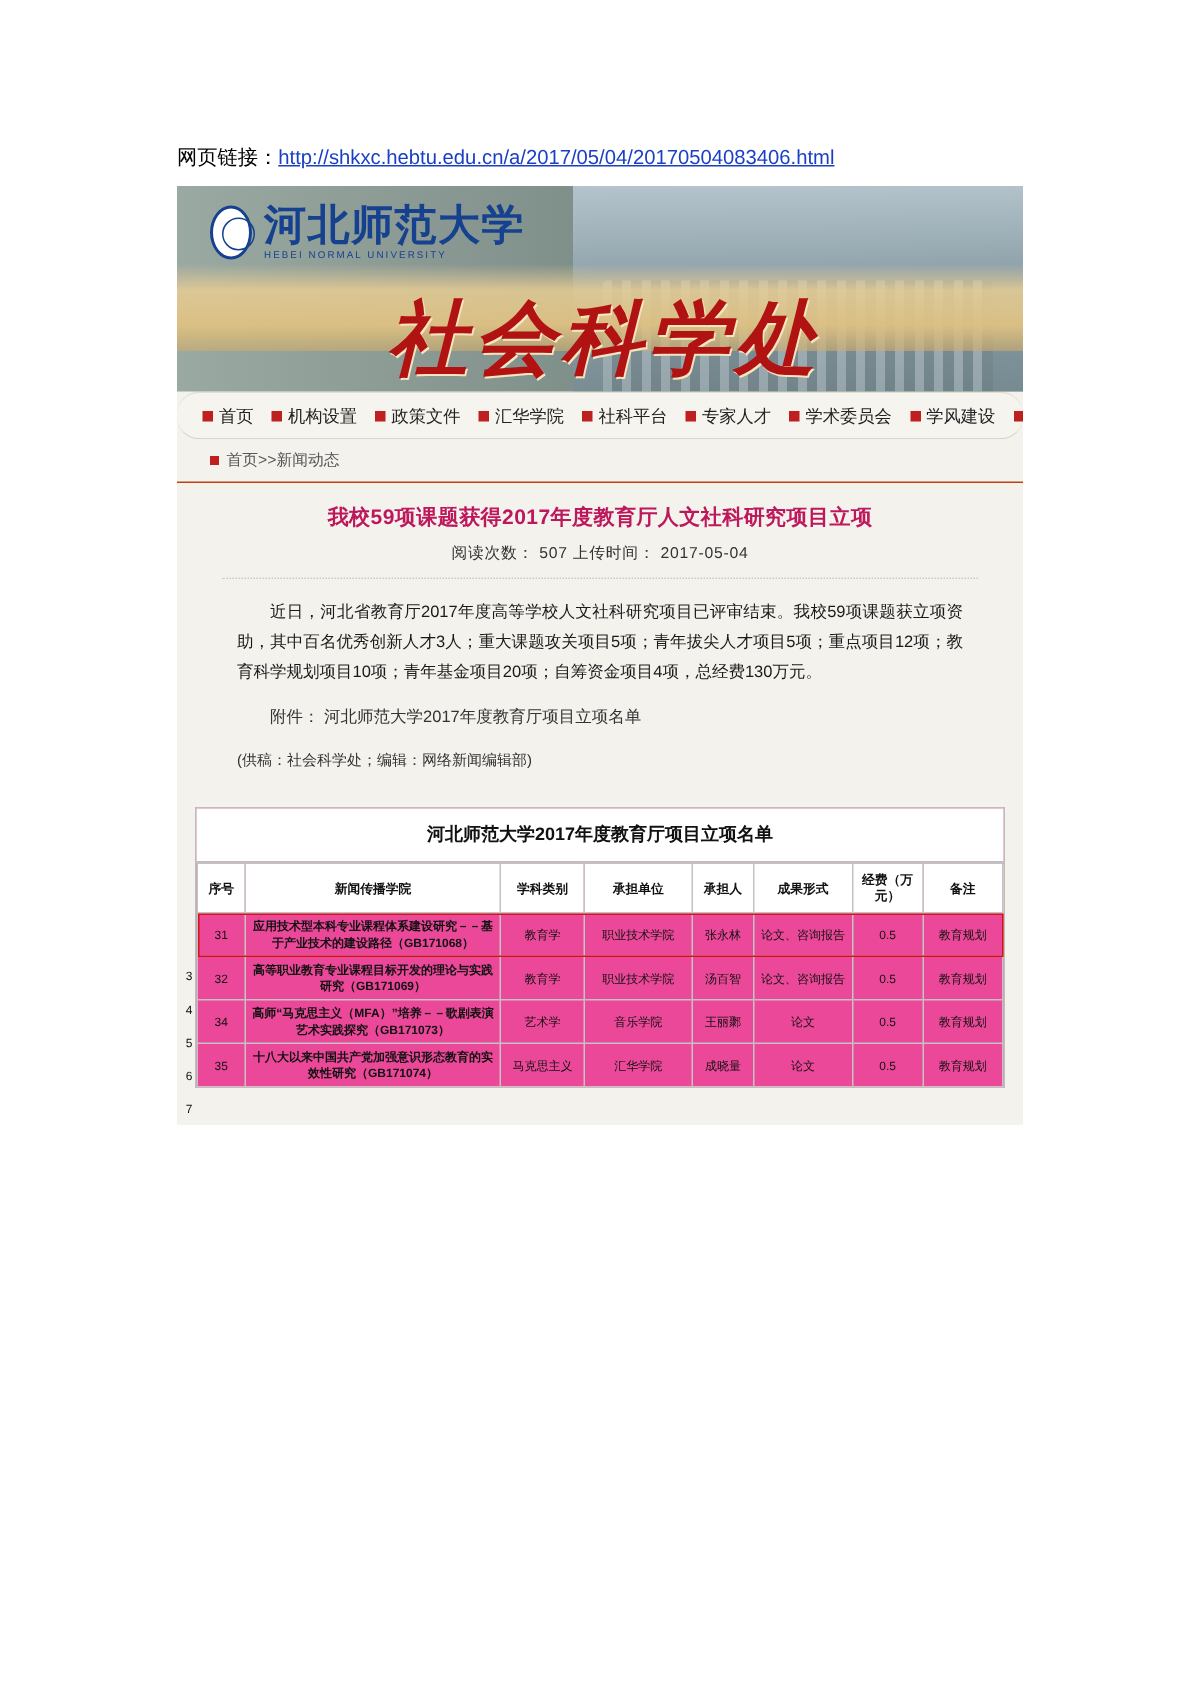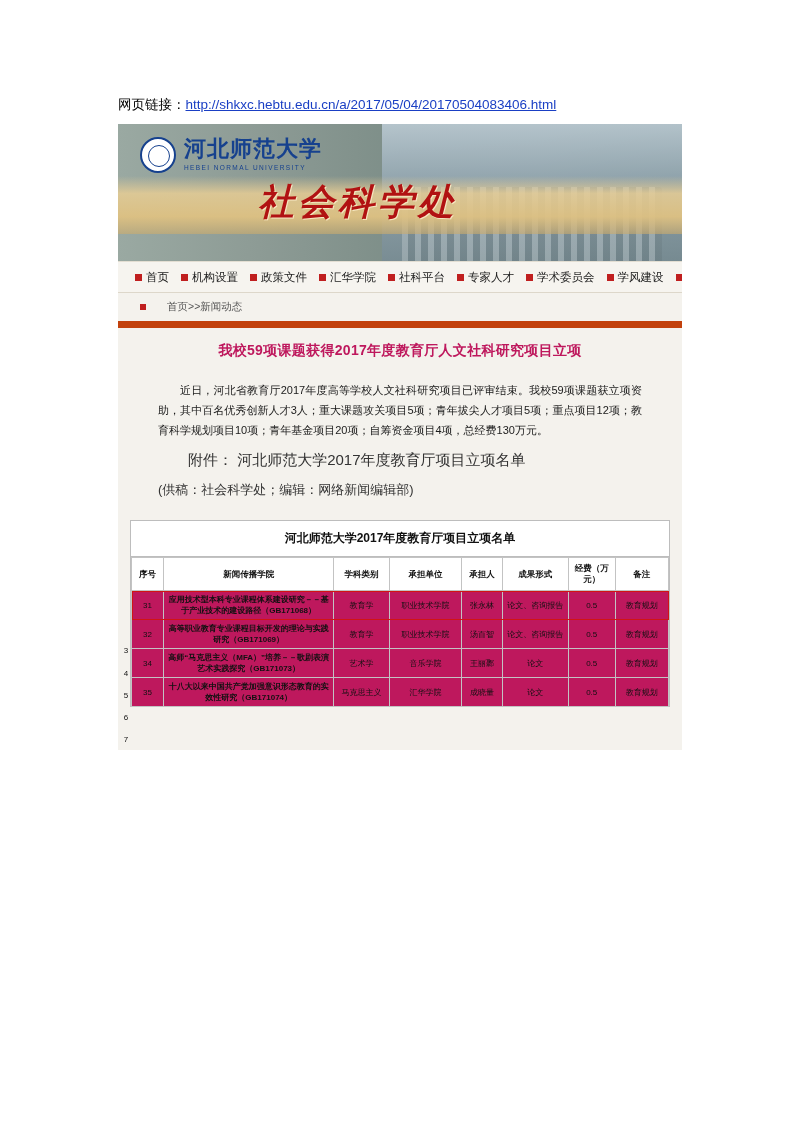--- a/index.html
+++ b/index.html
@@ -75,23 +75,23 @@
   .banner-gold {
     position: absolute;
     left: 0; top: 52px;
     width: 100%;
     height: 58px;
     background: linear-gradient(180deg, rgba(236,212,160,0.0) 0%, rgba(231,205,148,0.85) 30%, rgba(222,193,130,0.95) 70%, rgba(205,172,108,0.6) 100%);
   }
   .banner-title {
     position: absolute;
     left: 140px;
-    top: 54px;
+    top: 66px;
     font-family: "Liberation Serif", serif;
-    font-size: 36px;
+    font-size: 54px;
     font-weight: bold;
     font-style: italic;
     letter-spacing: 4px;
     color: #b11212;
     text-shadow: 1px 1px 0 #f6e6c0;
     white-space: nowrap;
   }
   .logo {
     position: absolute;
     left: 22px; top: 8px;
@@ -111,22 +111,22 @@
   .logo-seal:after {
     content: "";
     position: absolute;
     left: 6px; top: 6px;
     width: 20px; height: 20px;
     border-radius: 50%;
     border: 1px solid #16418e;
   }
   .logo-text { line-height: 1.1; }
   .logo-cn {
-    font-family: Liberation Mono, monospace;
-    font-size: 22px;
+    font-family: Liberation Serif, serif;
+    font-size: 28px;
     font-weight: bold;
     color: #16418e;
     letter-spacing: 1px;
     white-space: nowrap;
   }
   .logo-en {
     font-size: 6.5px;
     color: #16418e;
     letter-spacing: 1.4px;
     white-space: nowrap;
@@ -135,45 +135,46 @@
   
   .nav {
     height: 30px;
     background: #f6f4ef;
     border-top: 1px solid #e3ded2;
     border-bottom: 1px solid #ddd7ca;
     display: flex;
     align-items: center;
     padding-left: 12px;
     gap: 2px;
+    border-radius: 15px;
   }
   .nav-item {
     display: flex;
     align-items: center;
     gap: 4px;
     font-size: 11.5px;
     color: #222;
     padding: 0 5px;
     white-space: nowrap;
   }
   .nav-bullet {
     width: 7px; height: 7px;
     background: #c01f1f;
     display: inline-block;
   }
 
   
   .crumb {
     display: flex;
     align-items: center;
-    gap: 21px;
+    gap: 5px;
     font-size: 10.5px;
     color: #555;
     padding: 7px 0 7px 22px;
-    border-bottom: 7px solid #c2410c;
+    border-bottom: 1px solid #c2410c;
     background: #f4f2ed;
   }
   .crumb-bullet {
     width: 6px; height: 6px;
     background: #c01f1f;
     display: inline-block;
   }
 
   
   .article {
@@ -198,28 +199,28 @@
   }
   .art-body {
     font-size: 11px;
     line-height: 20px;
     color: #1a1a1a;
     padding: 12px 10px 4px 10px;
     text-align: justify;
   }
   .art-body p { margin: 0 0 10px 0; }
   .indent { text-indent: 2em; }
-  .attach { text-indent: 2em; font-size: 15px; color: #333; }
-  .credit { font-size: 13px; color: #333; margin-top: 2px; }
+  .attach { text-indent: 2em; font-size: 11px; color: #333; }
+  .credit { font-size: 10px; color: #333; margin-top: 2px; }
 
   
   .tbl-wrap {
     margin: 6px 12px 0 12px;
     border: 1px solid #bdbdbd;
-    background: #be185d;
+    background: #ec4899;
     border-bottom: none;
   }
   .tbl-caption {
     text-align: center;
     font-size: 12px;
     font-weight: bold;
     color: #111;
     padding: 9px 0 9px;
     background: #fff;
     border-bottom: 1px solid #bdbdbd;
@@ -314,20 +315,21 @@
         </div>
     </div>
 
     <div class="crumb">
       <span class="crumb-bullet"></span>
       <span>首页&gt;&gt;新闻动态</span>
     </div>
 
     <div class="article">
       <div class="art-title">我校59项课题获得2017年度教育厅人文社科研究项目立项</div>
+      <div class="art-meta">阅读次数： 507  上传时间： 2017-05-04</div>
       <div class="art-body">
         <p class="indent">近日，河北省教育厅2017年度高等学校人文社科研究项目已评审结束。我校59项课题获立项资助，其中百名优秀创新人才3人；重大课题攻关项目5项；青年拔尖人才项目5项；重点项目12项；教育科学规划项目10项；青年基金项目20项；自筹资金项目4项，总经费130万元。</p>
         <p class="attach">附件： 河北师范大学2017年度教育厅项目立项名单</p>
         <p class="credit">(供稿：社会科学处；编辑：网络新闻编辑部)</p>
       </div>
     </div>
 
     <div class="tbl-wrap">
       <div class="tbl-caption">河北师范大学2017年度教育厅项目立项名单</div>
       <div class="tbl-rows">

